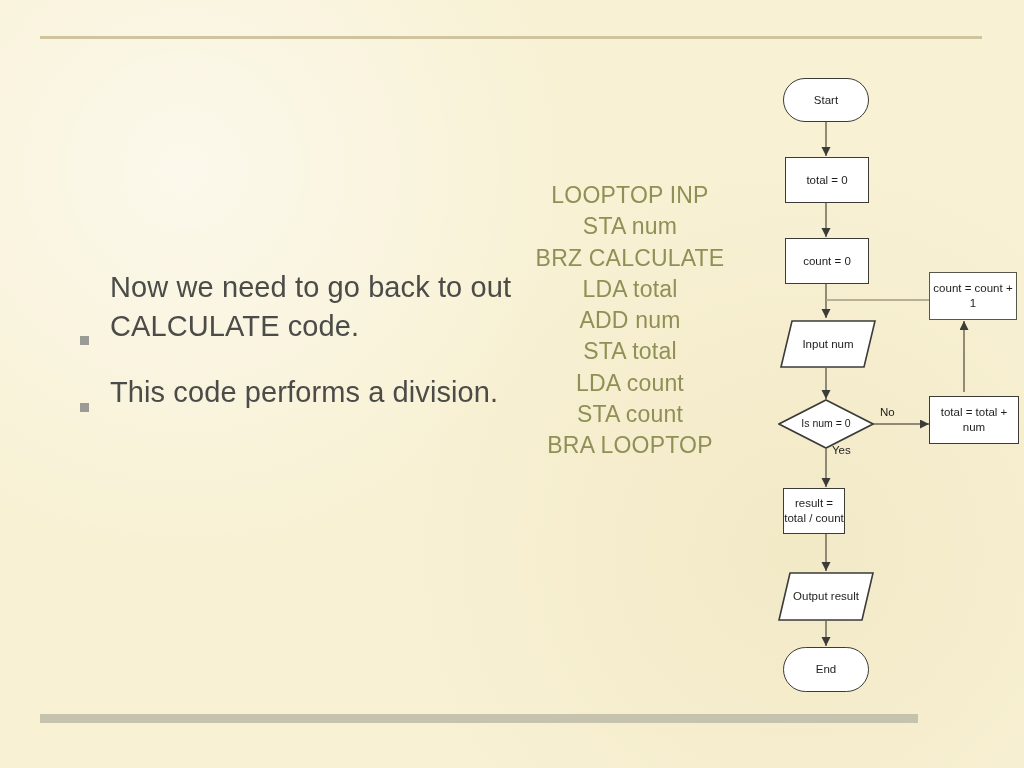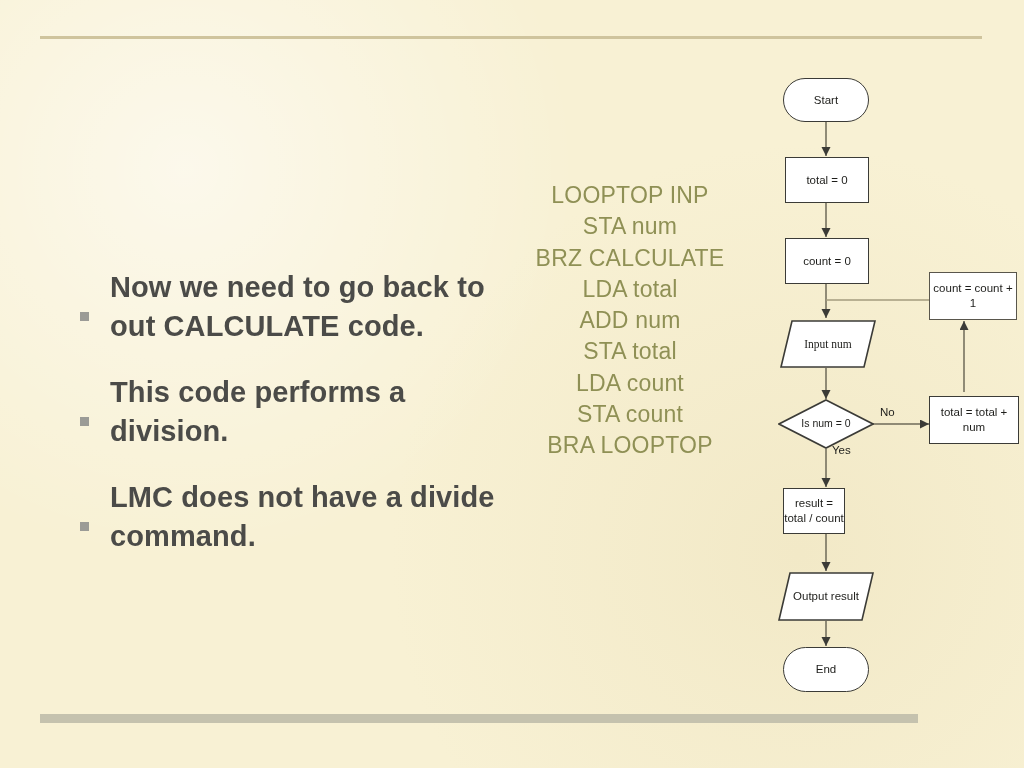--- a/index.html
+++ b/index.html
@@ -44,23 +44,22 @@
 
   
   .bullets {
     position: absolute;
     left: 80px;
     top: 268px;
     width: 450px;
   }
   .bullet-row {
     display: flex;
-    align-items: center;
+    align-items: flex-end;
     margin-bottom: 28px;
-    font-weight: bold;
   }
   .bullet-marker {
     width: 9px;
     height: 9px;
     background: #9b9b96;
     flex: 0 0 auto;
     margin-top: 20px;
     margin-right: 21px;
   }
   .bullet-text {
@@ -139,24 +138,20 @@
     <div class="bullet-row">
       <span class="bullet-marker"></span>
       <span class="bullet-text">Now we need to go back to out CALCULATE code.</span>
     </div>
 
     <div class="bullet-row">
       <span class="bullet-marker"></span>
       <span class="bullet-text">This code performs a division.</span>
     </div>
 
-    <div class="bullet-row">
-      <span class="bullet-marker"></span>
-      <span class="bullet-text">LMC does not have a divide command.</span>
-    </div>
 
   </div>
 
   <div class="code-block">
     <div class="code-line">LOOPTOP INP</div>
     <div class="code-line">STA num</div>
     <div class="code-line">BRZ CALCULATE</div>
     <div class="code-line">LDA total</div>
     <div class="code-line">ADD num</div>
     <div class="code-line">STA total</div>
@@ -208,21 +203,21 @@
     </div>
 
     <div class="node" style="left:785px; top:238px; width:84px; height:46px;">
       <span>count = 0</span>
     </div>
 
     <div class="node para" style="left:780px; top:320px; width:96px; height:48px;">
       <svg class="para-inner" viewBox="0 0 96 48" preserveAspectRatio="none">
         <polygon points="12,1 95,1 84,47 1,47" fill="#ffffff" stroke="#3b3b37" stroke-width="1.6"></polygon>
       </svg>
-      <span style="position:relative;z-index:2;font-family:Liberation Serif, serif;">Input num</span>
+      <span style="position:relative;z-index:2;">Input num</span>
     </div>
 
     <div class="node diamond" style="left:778px; top:399px; width:96px; height:50px;">
       <svg class="para-inner" viewBox="0 0 96 50" preserveAspectRatio="none">
         <polygon points="48,1 95,25 48,49 1,25" fill="#ffffff" stroke="#3b3b37" stroke-width="1.6"></polygon>
       </svg>
       <span style="position:relative;z-index:2;font-size:10.5px;">Is num = 0</span>
     </div>
 
     <div class="edge-label" style="left:880px; top:406px;">No</div>

